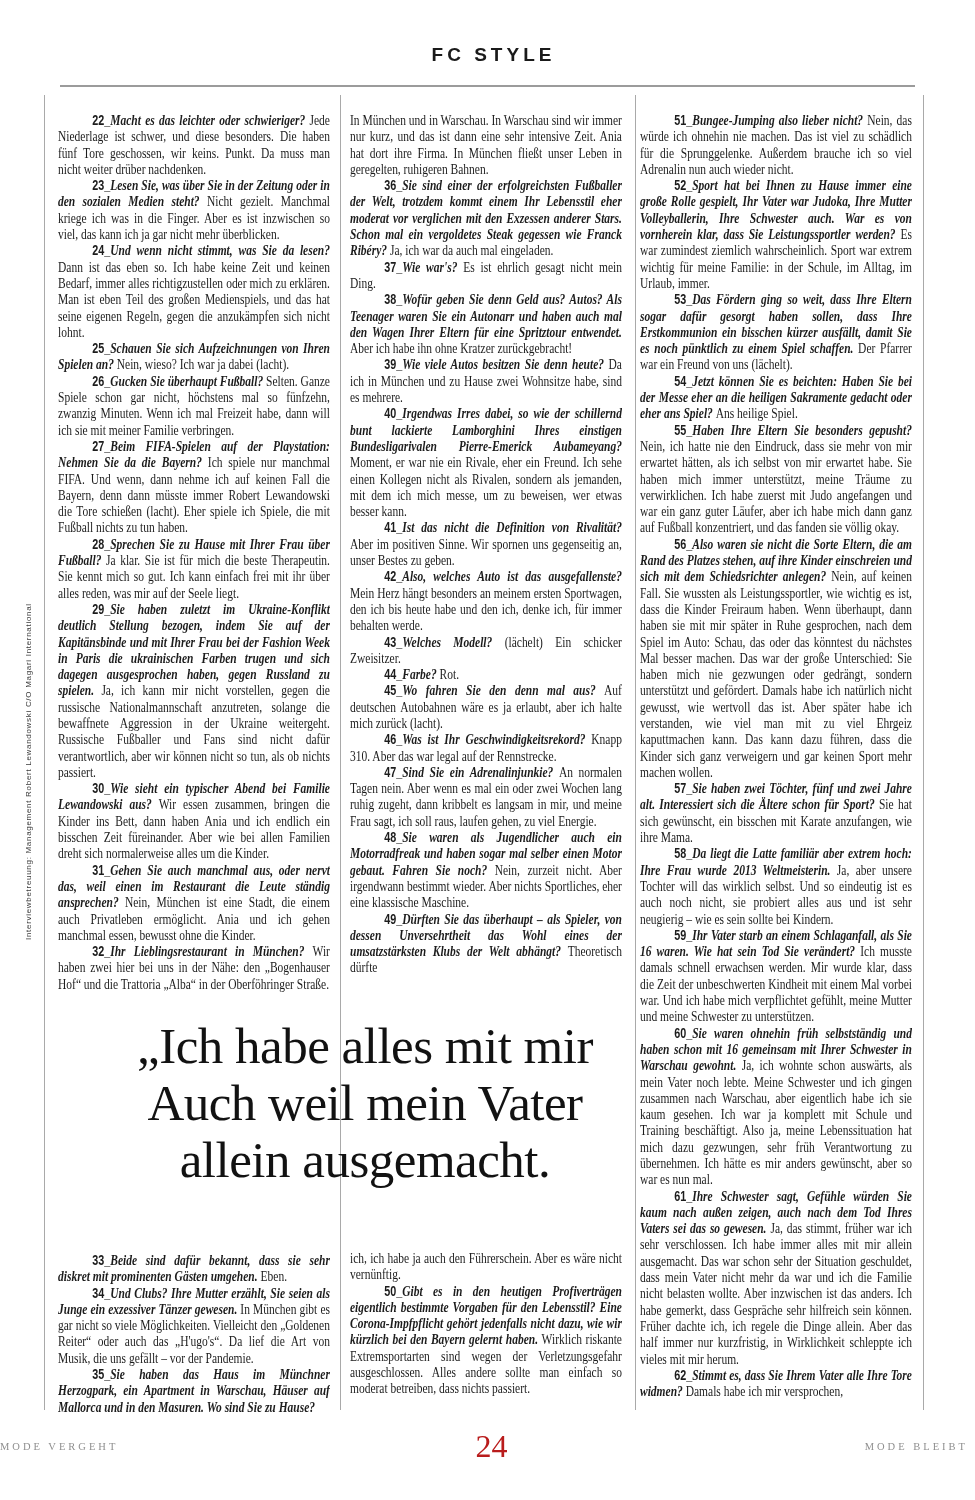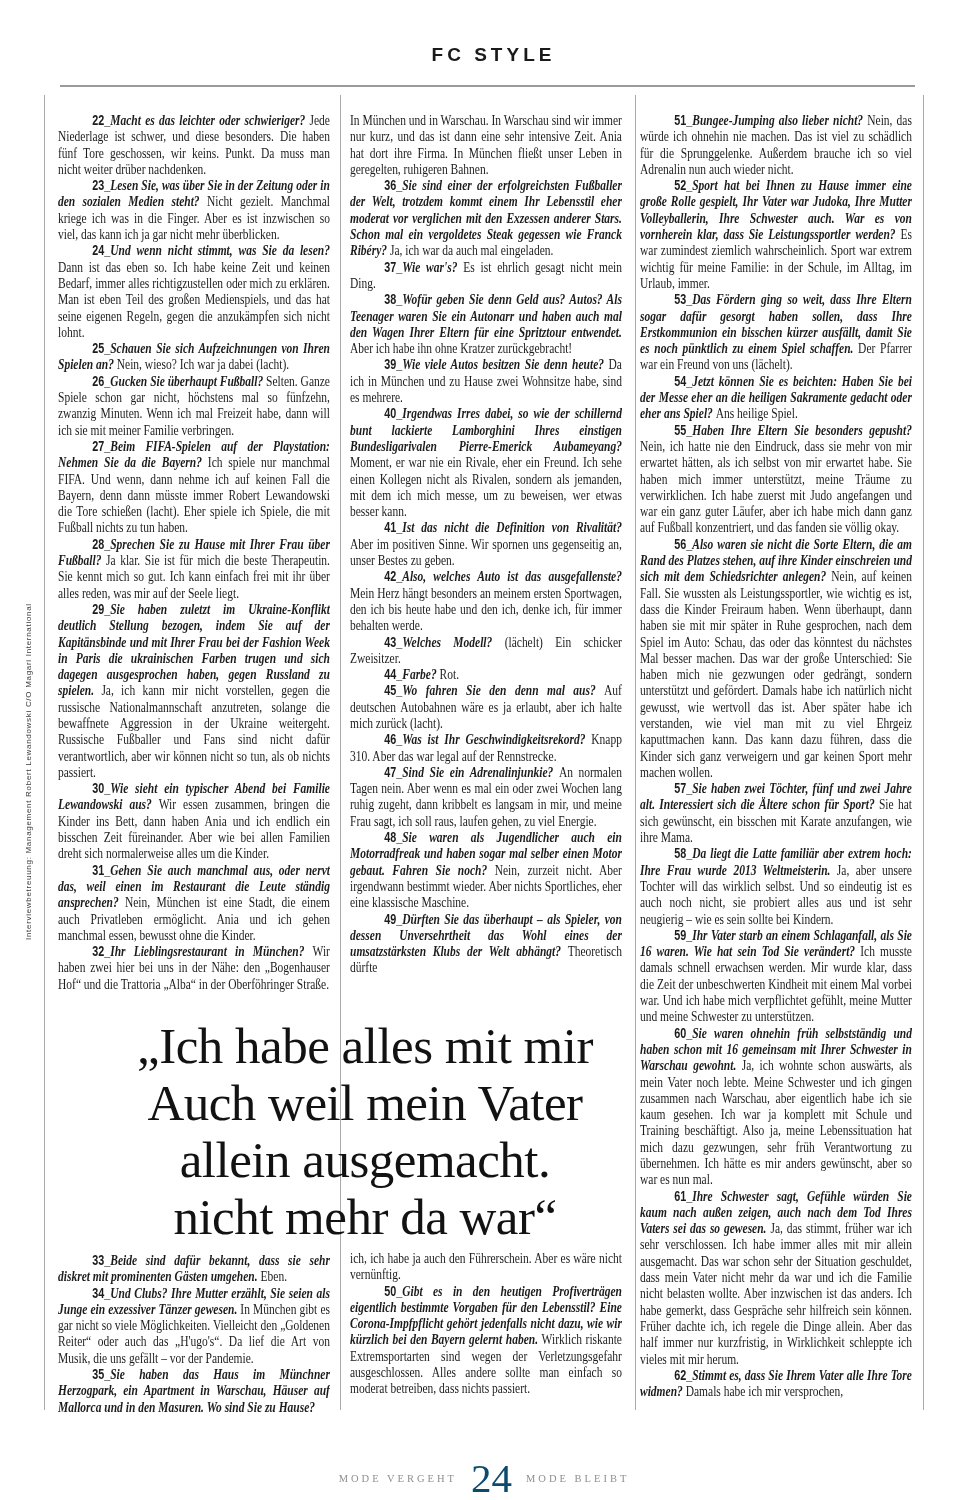--- a/index.html
+++ b/index.html
@@ -98,36 +98,35 @@
     letter-spacing: 0.7px;
     color: #3a3a3a;
     white-space: nowrap;
   }
 
   
   .footer {
     position: absolute;
     left: 0; top: 1430px; width: 968px;
     display: flex;
-    justify-content: center;
+    justify-content: space-between;
     align-items: center;
     gap: 14px;
-    margin-top: 28px;
   }
   .footer-label {
     font-family: "Liberation Serif", serif;
     font-size: 10.5px;
     letter-spacing: 3px;
     color: #8f8f8f;
   }
   .footer-page {
     font-family: "Liberation Serif", serif;
-    font-size: 41px;
+    font-size: 32px;
     line-height: 1;
-    color: #0c4a6e;
+    color: #b91c1c;
   }
 </style>
 </head>
 <body>
 
 <div class="page">
 
   <div class="brand">FC STYLE</div>
   <div class="header-rule"></div>
 
@@ -169,21 +168,20 @@
       <p class="qa"><span class="qnum">59_</span><span class="qtext">Ihr Vater starb an einem Schlaganfall, als Sie 16 waren. Wie hat sein Tod Sie verändert? </span><span class="atext">Ich musste damals schnell erwachsen werden. Mir wurde klar, dass die Zeit der unbeschwerten Kindheit mit einem Mal vorbei war. Und ich habe mich verpflichtet gefühlt, meine Mutter und meine Schwester zu unterstützen.</span></p>
       <p class="qa"><span class="qnum">60_</span><span class="qtext">Sie waren ohnehin früh selbstständig und haben schon mit 16 gemeinsam mit Ihrer Schwester in Warschau gewohnt. </span><span class="atext">Ja, ich wohnte schon auswärts, als mein Vater noch lebte. Meine Schwester und ich gingen zusammen nach Warschau, aber eigentlich habe ich sie kaum gesehen. Ich war ja komplett mit Schule und Training beschäftigt. Also ja, meine Lebenssituation hat mich dazu gezwungen, sehr früh Verantwortung zu übernehmen. Ich hätte es mir anders gewünscht, aber so war es nun mal.</span></p>
       <p class="qa"><span class="qnum">61_</span><span class="qtext">Ihre Schwester sagt, Gefühle würden Sie kaum nach außen zeigen, auch nach dem Tod Ihres Vaters sei das so gewesen. </span><span class="atext">Ja, das stimmt, früher war ich sehr verschlossen. Ich habe immer alles mit mir allein ausgemacht. Das war schon sehr der Situation geschuldet, dass mein Vater nicht mehr da war und ich die Familie nicht belasten wollte. Aber inzwischen ist das anders. Ich habe gemerkt, dass Gespräche sehr hilfreich sein können. Früher dachte ich, ich regele die Dinge allein. Aber das half immer nur kurzfristig, in Wirklichkeit schleppte ich vieles mit mir herum.</span></p>
       <p class="qa"><span class="qnum">62_</span><span class="qtext">Stimmt es, dass Sie Ihrem Vater alle Ihre Tore widmen? </span><span class="atext">Damals habe ich mir versprochen,</span></p>
     </div>
 
   <div class="pull-quote">
     <div>„Ich habe alles mit mir</div>
     <div>Auch weil mein Vater</div>
     <div>allein ausgemacht.</div>
-    <div>nicht mehr da war“</div>
   </div>
 
   <div class="textblock col1-bottom">
       <p class="qa"><span class="qnum">33_</span><span class="qtext">Beide sind dafür bekannt, dass sie sehr diskret mit prominenten Gästen umgehen. </span><span class="atext">Eben.</span></p>
       <p class="qa"><span class="qnum">34_</span><span class="qtext">Und Clubs? Ihre Mutter erzählt, Sie seien als Junge ein exzessiver Tänzer gewesen. </span><span class="atext">In München gibt es gar nicht so viele Möglichkeiten. Vielleicht den „Goldenen Reiter“ oder auch das „H'ugo's“. Da lief die Art von Musik, die uns gefällt – vor der Pandemie.</span></p>
       <p class="qa"><span class="qnum">35_</span><span class="qtext">Sie haben das Haus im Münchner Herzogpark, ein Apartment in Warschau, Häuser auf Mallorca und in den Masuren. Wo sind Sie zu Hause? </span></p>
     </div>
 
   <div class="textblock col2-bottom">
     <p class="cont">ich, ich habe ja auch den Führerschein. Aber es wäre nicht vernünftig.</p>

